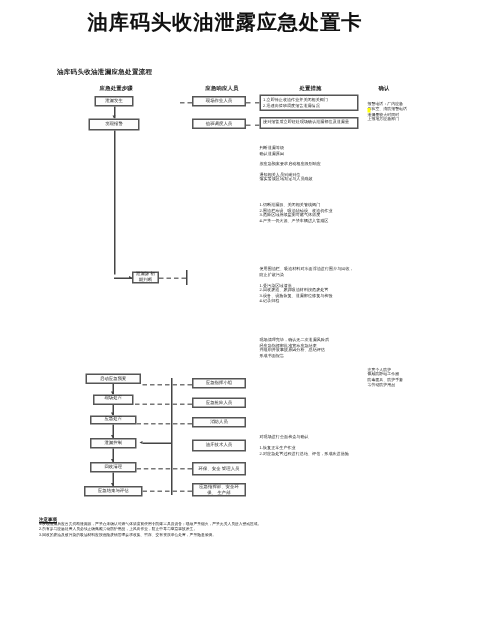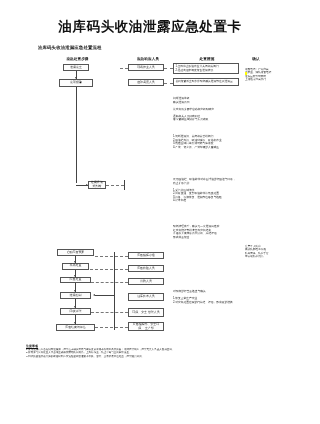--- a/index.html
+++ b/index.html
@@ -5,21 +5,21 @@
   html,body{margin:0;padding:0;}
   body{
     width:300px;height:424px;background:#ffffff;
     font-family:"Liberation Sans","DejaVu Sans",sans-serif;
     color:#1a1a1a;overflow:hidden;position:relative;
   }
   .page{position:relative;width:300px;height:424px;}
 
   
   .title{
-    position:absolute;left:0;top:18px;width:300px;text-align:center;
+    position:absolute;left:0;top:6px;width:300px;text-align:center;
     font-family:"DejaVu Serif","Liberation Serif",serif;
     font-size:13.5px;font-weight:700;letter-spacing:.6px;color:#111;
   }
   .subtitle{
     position:absolute;left:38px;top:45px;
     font-size:4.4px;font-weight:700;color:#1a1a1a;letter-spacing:.15px;
   }
 
   
   .colhead{

